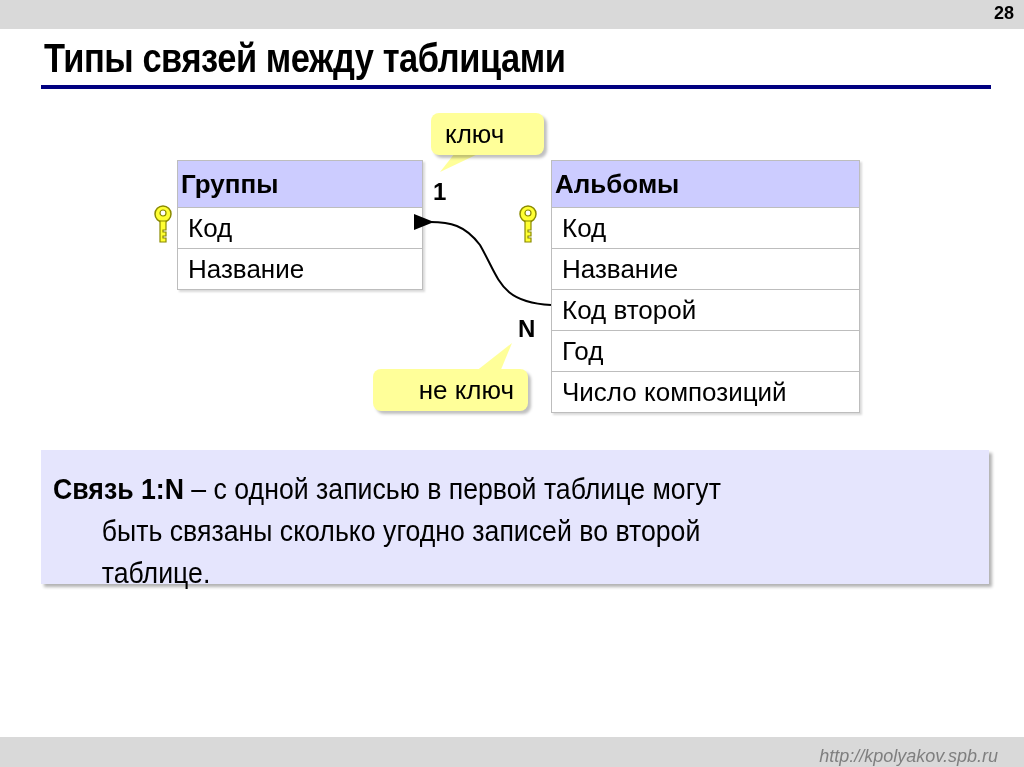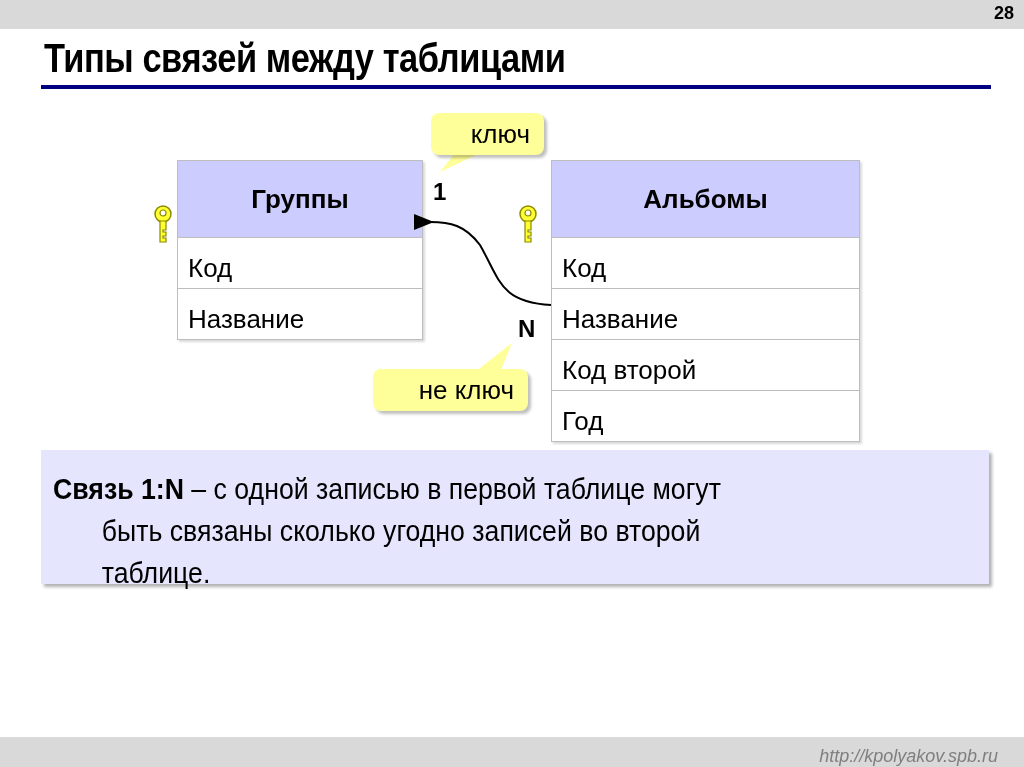--- a/index.html
+++ b/index.html
@@ -25,39 +25,39 @@
     }
     .title-rule {
       position: absolute; left: 41px; top: 85px; width: 950px; height: 4px; background: #000080;
     }
 
     .dbtable {
       position: absolute; border-collapse: collapse; background: #fff;
       box-shadow: 2px 2px 2px rgba(0,0,0,0.15);
     }
     .dbtable td {
-      border: 1px solid #bdbdbd; font-size: 26px; height: 41px; padding: 10px 0 0 10px;
+      border: 1px solid #bdbdbd; font-size: 26px; height: 41px; padding: 0 0 0 10px;
       box-sizing: border-box; white-space: nowrap; line-height: 40px;
     }
     .dbtable td.head {
-      background: #ccccff; font-weight: bold; text-align: center; padding: 18px;
+      background: #ccccff; font-weight: bold; padding: 3px;
     }
     #t-groups { left: 177px; top: 160px; width: 246px; }
     #t-albums { left: 551px; top: 160px; width: 309px; }
 
     .key-icon { position: absolute; width: 22px; height: 40px; }
     #key1 { left: 152px; top: 205px; }
     #key2 { left: 517px; top: 205px; }
 
     .callout {
       position: absolute; background: #ffff99; border-radius: 8px;
       font-size: 26px; padding: 0 14px; height: 42px; line-height: 42px;
       box-shadow: 3px 3px 3px rgba(0,0,0,0.25);
     }
-    #callout-key { left: 431px; top: 113px; width: 85px; text-align: right; }
+    #callout-key { left: 431px; top: 113px; width: 85px; text-align: left; }
     #callout-notkey { left: 373px; top: 369px; width: 127px; text-align: right; }
 
     .card-label {
       position: absolute; font-size: 24px; font-weight: bold;
     }
     #card-1 { left: 433px; top: 178px; }
     #card-n { left: 518px; top: 315px; }
 
     .arrow-svg { position: absolute; left: 0; top: 0; width: 1024px; height: 767px; pointer-events: none; }
 
@@ -126,20 +126,23 @@
       </tr>
   <tr>
         <td>Название</td>
       </tr>
   <tr>
         <td>Код второй</td>
       </tr>
   <tr>
         <td>Год</td>
       </tr>
+  <tr>
+        <td>Число композиций</td>
+      </tr>
 </tbody>
   </table>
 
 <svg class="arrow-svg" viewBox="0 0 1024 767">
   <defs>
     <marker id="ah" markerWidth="10" markerHeight="8" refX="2" refY="4" orient="auto">
       <path d="M10 0 L0 4 L10 8 Z" fill="#000"></path>
     </marker>
   </defs>
   <path d="M551 305 C 500 302, 500 280, 480 245 C 465 225, 450 222, 430 222" fill="none" stroke="#000" stroke-width="2" marker-end="url(#ah)"></path>

